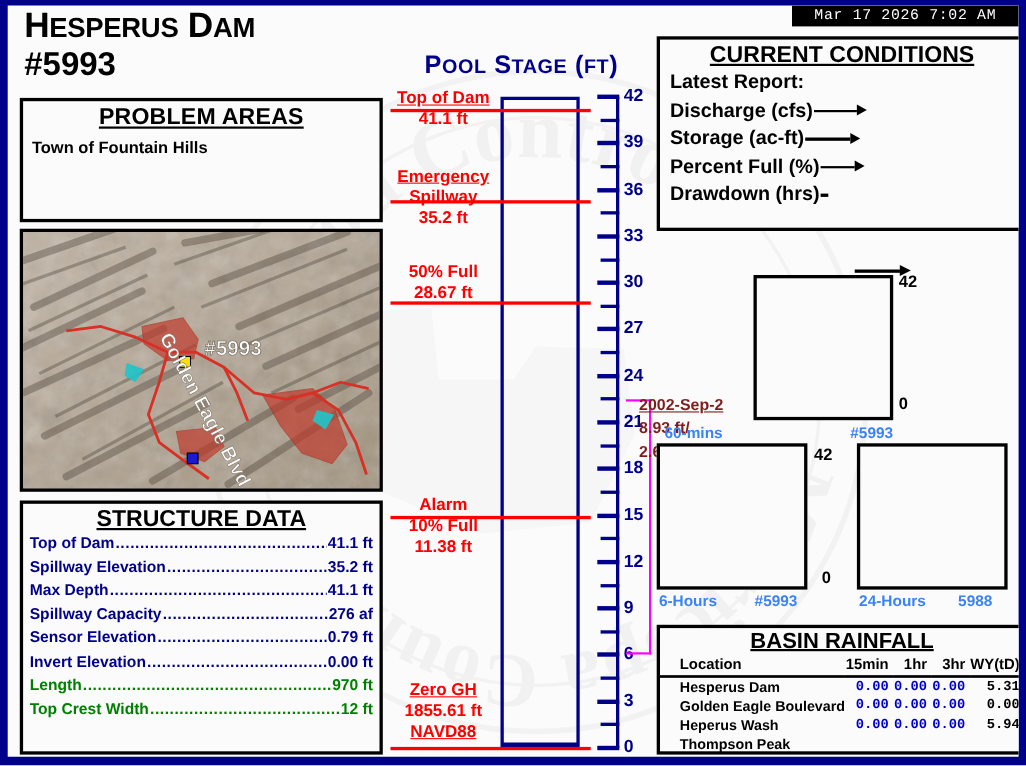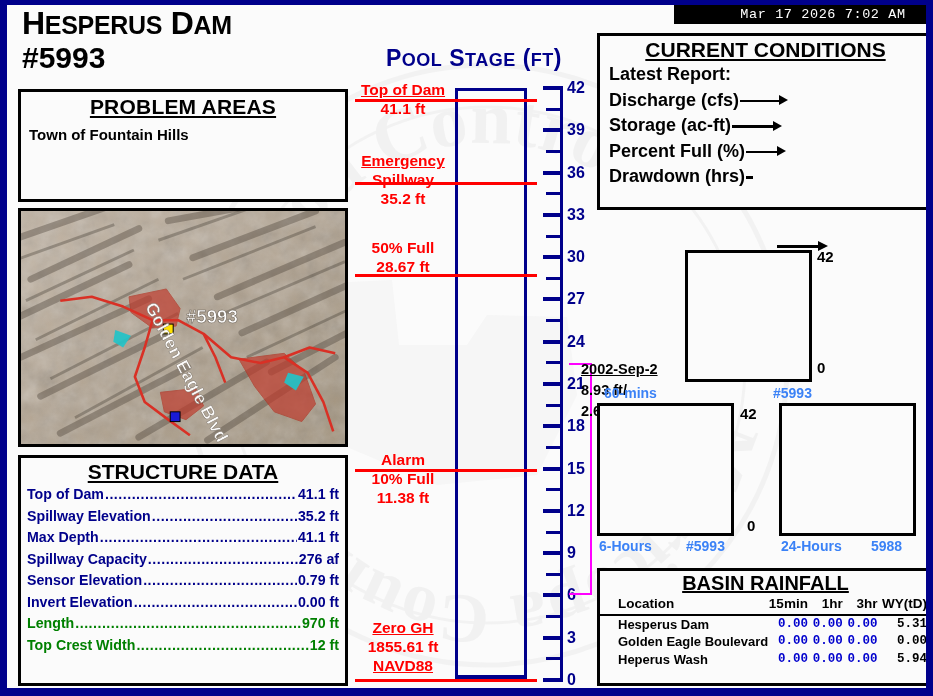--- a/index.html
+++ b/index.html
@@ -9,21 +9,21 @@
         border-left:7px solid #00008b;border-right:7px solid #00008b;
         border-top:5px solid #00008b;border-bottom:8px solid #00008b;
         box-sizing:border-box;overflow:hidden;}
   
   .wm{position:absolute;left:130px;top:40px;width:700px;height:640px;pointer-events:none;
       opacity:.085;z-index:0;}
   .wm svg{width:100%;height:100%;}
   
   #clock{position:absolute;right:0px;top:0px;width:206px;height:19px;background:#000;
          color:#fff;font-family:"Liberation Mono","DejaVu Sans Mono",monospace;
-         font-size:13.5px;letter-spacing:.6px;text-align:center;line-height:19px;z-index:9;padding-left:46px;}
+         font-size:13.5px;letter-spacing:.6px;text-align:center;line-height:19px;z-index:9;}
   
   #title{position:absolute;left:15px;top:2px;z-index:5;color:#000;}
   #title .l1{font-size:32px;font-weight:bold;line-height:33px;letter-spacing:-.3px;}
   #title .l1 .sc{font-size:25px;}
   #title .l2{font-size:30px;font-weight:bold;line-height:31px;}
   
   .panel{position:absolute;background:#fbfbfb;border:3px solid #000;box-sizing:border-box;z-index:4;}
   .phead{text-align:center;font-weight:bold;color:#000;text-decoration:underline;}
   
   #problem{left:11px;top:84px;width:330px;height:113px;}
@@ -55,21 +55,21 @@
   .tickmaj{left:188px;width:20px;height:4px;}
   .tlab{position:absolute;left:212px;color:#00008b;font-size:16px;font-weight:bold;
         transform:translateY(-50%);}
   .mline{position:absolute;left:0px;width:182px;height:3px;background:#f00;}
   .mlab{position:absolute;color:#f00;font-size:15.5px;font-weight:bold;text-align:center;
         width:112px;left:-8px;line-height:19px;}
   .mlab .u{text-decoration:underline;}
   
   #mbracket{position:absolute;left:214px;top:318px;width:23px;height:232px;
             border:2px solid #f0f;border-left:none;box-sizing:border-box;}
-  #mnote{position:absolute;left:226px;top:314px;width:120px;color:#000000;font-size:14.5px;
+  #mnote{position:absolute;left:226px;top:314px;width:120px;color:#7f1d1d;font-size:14.5px;
          font-weight:bold;line-height:21px;z-index:6;}
   #mnote .u{text-decoration:underline;}
   
   #cond{left:590px;top:28px;width:337px;height:177px;}
   #cond .phead{font-size:21px;margin-top:2px;}
   #cond .ccline{font-size:18px;font-weight:bold;color:#000;margin-left:9px;line-height:25.5px;
                 white-space:nowrap;display:flex;align-items:center;}
   #cond .arrow{display:inline-block;height:11px;position:relative;margin-left:1px;}
   #cond .arrow i{display:block;position:absolute;left:0;top:5px;height:2.5px;background:#000;}
   #cond .arrow b{display:block;position:absolute;top:0.5px;width:0;height:0;
@@ -418,17 +418,24 @@
             <td class="numcol b">0.00</td>
             <td class="numcol">0.00</td>
           </tr>
           <tr>
             <td class="loccol">Heperus Wash</td>
             <td class="numcol b">0.00</td>
             <td class="numcol b">0.00</td>
             <td class="numcol b">0.00</td>
             <td class="numcol">5.94</td>
           </tr>
+          <tr>
+            <td class="loccol">Thompson Peak</td>
+            <td class="numcol b"></td>
+            <td class="numcol b"></td>
+            <td class="numcol b"></td>
+            <td class="numcol"></td>
+          </tr>
         </tbody>
     </table>
   </div>
 
 </div>
 
 </body></html>

